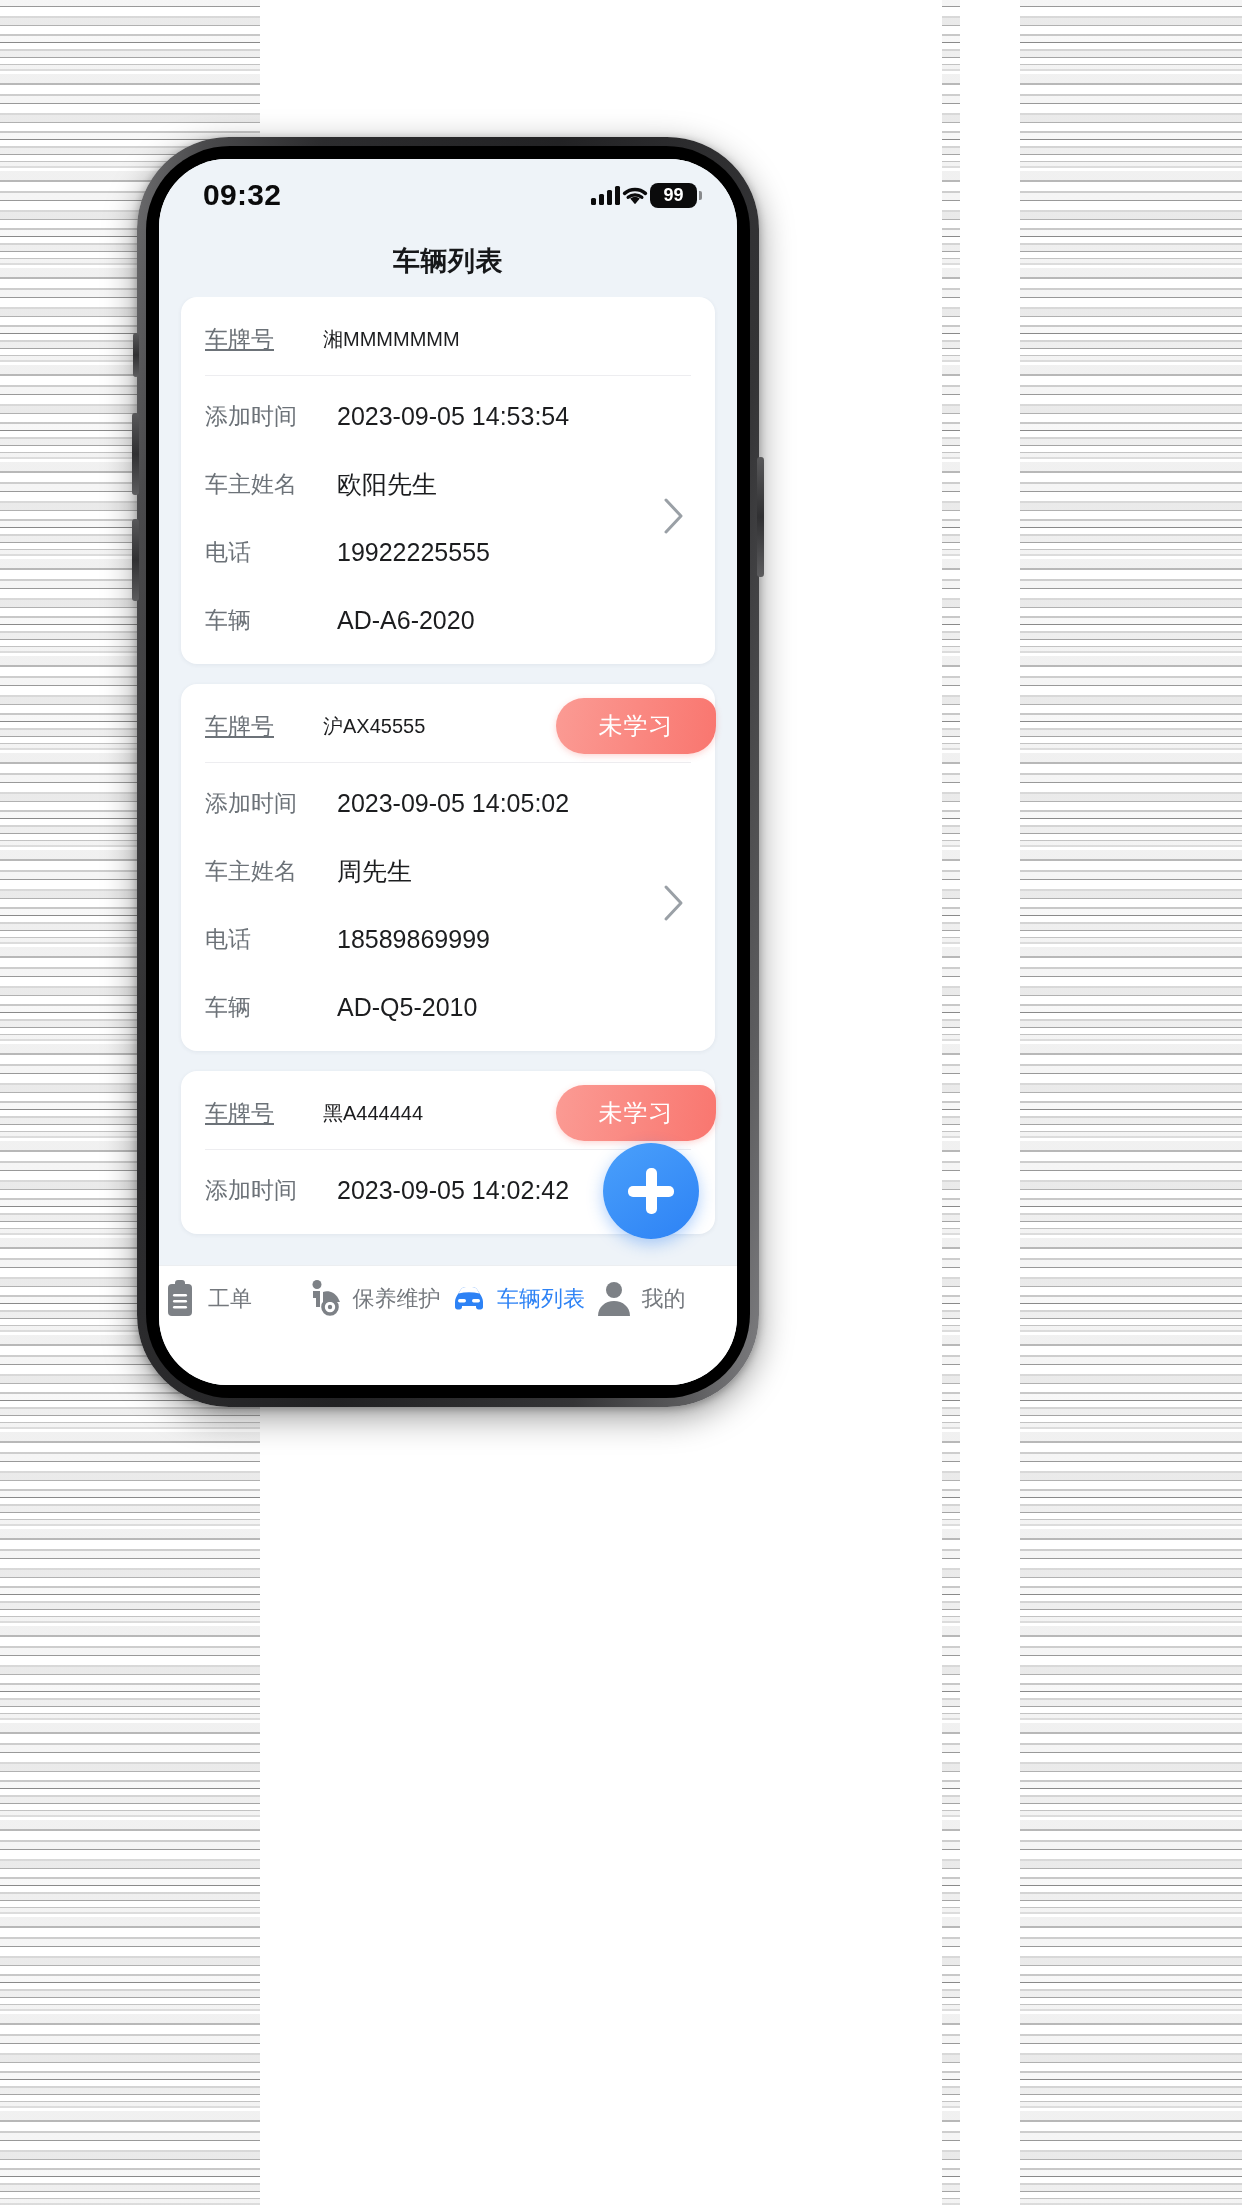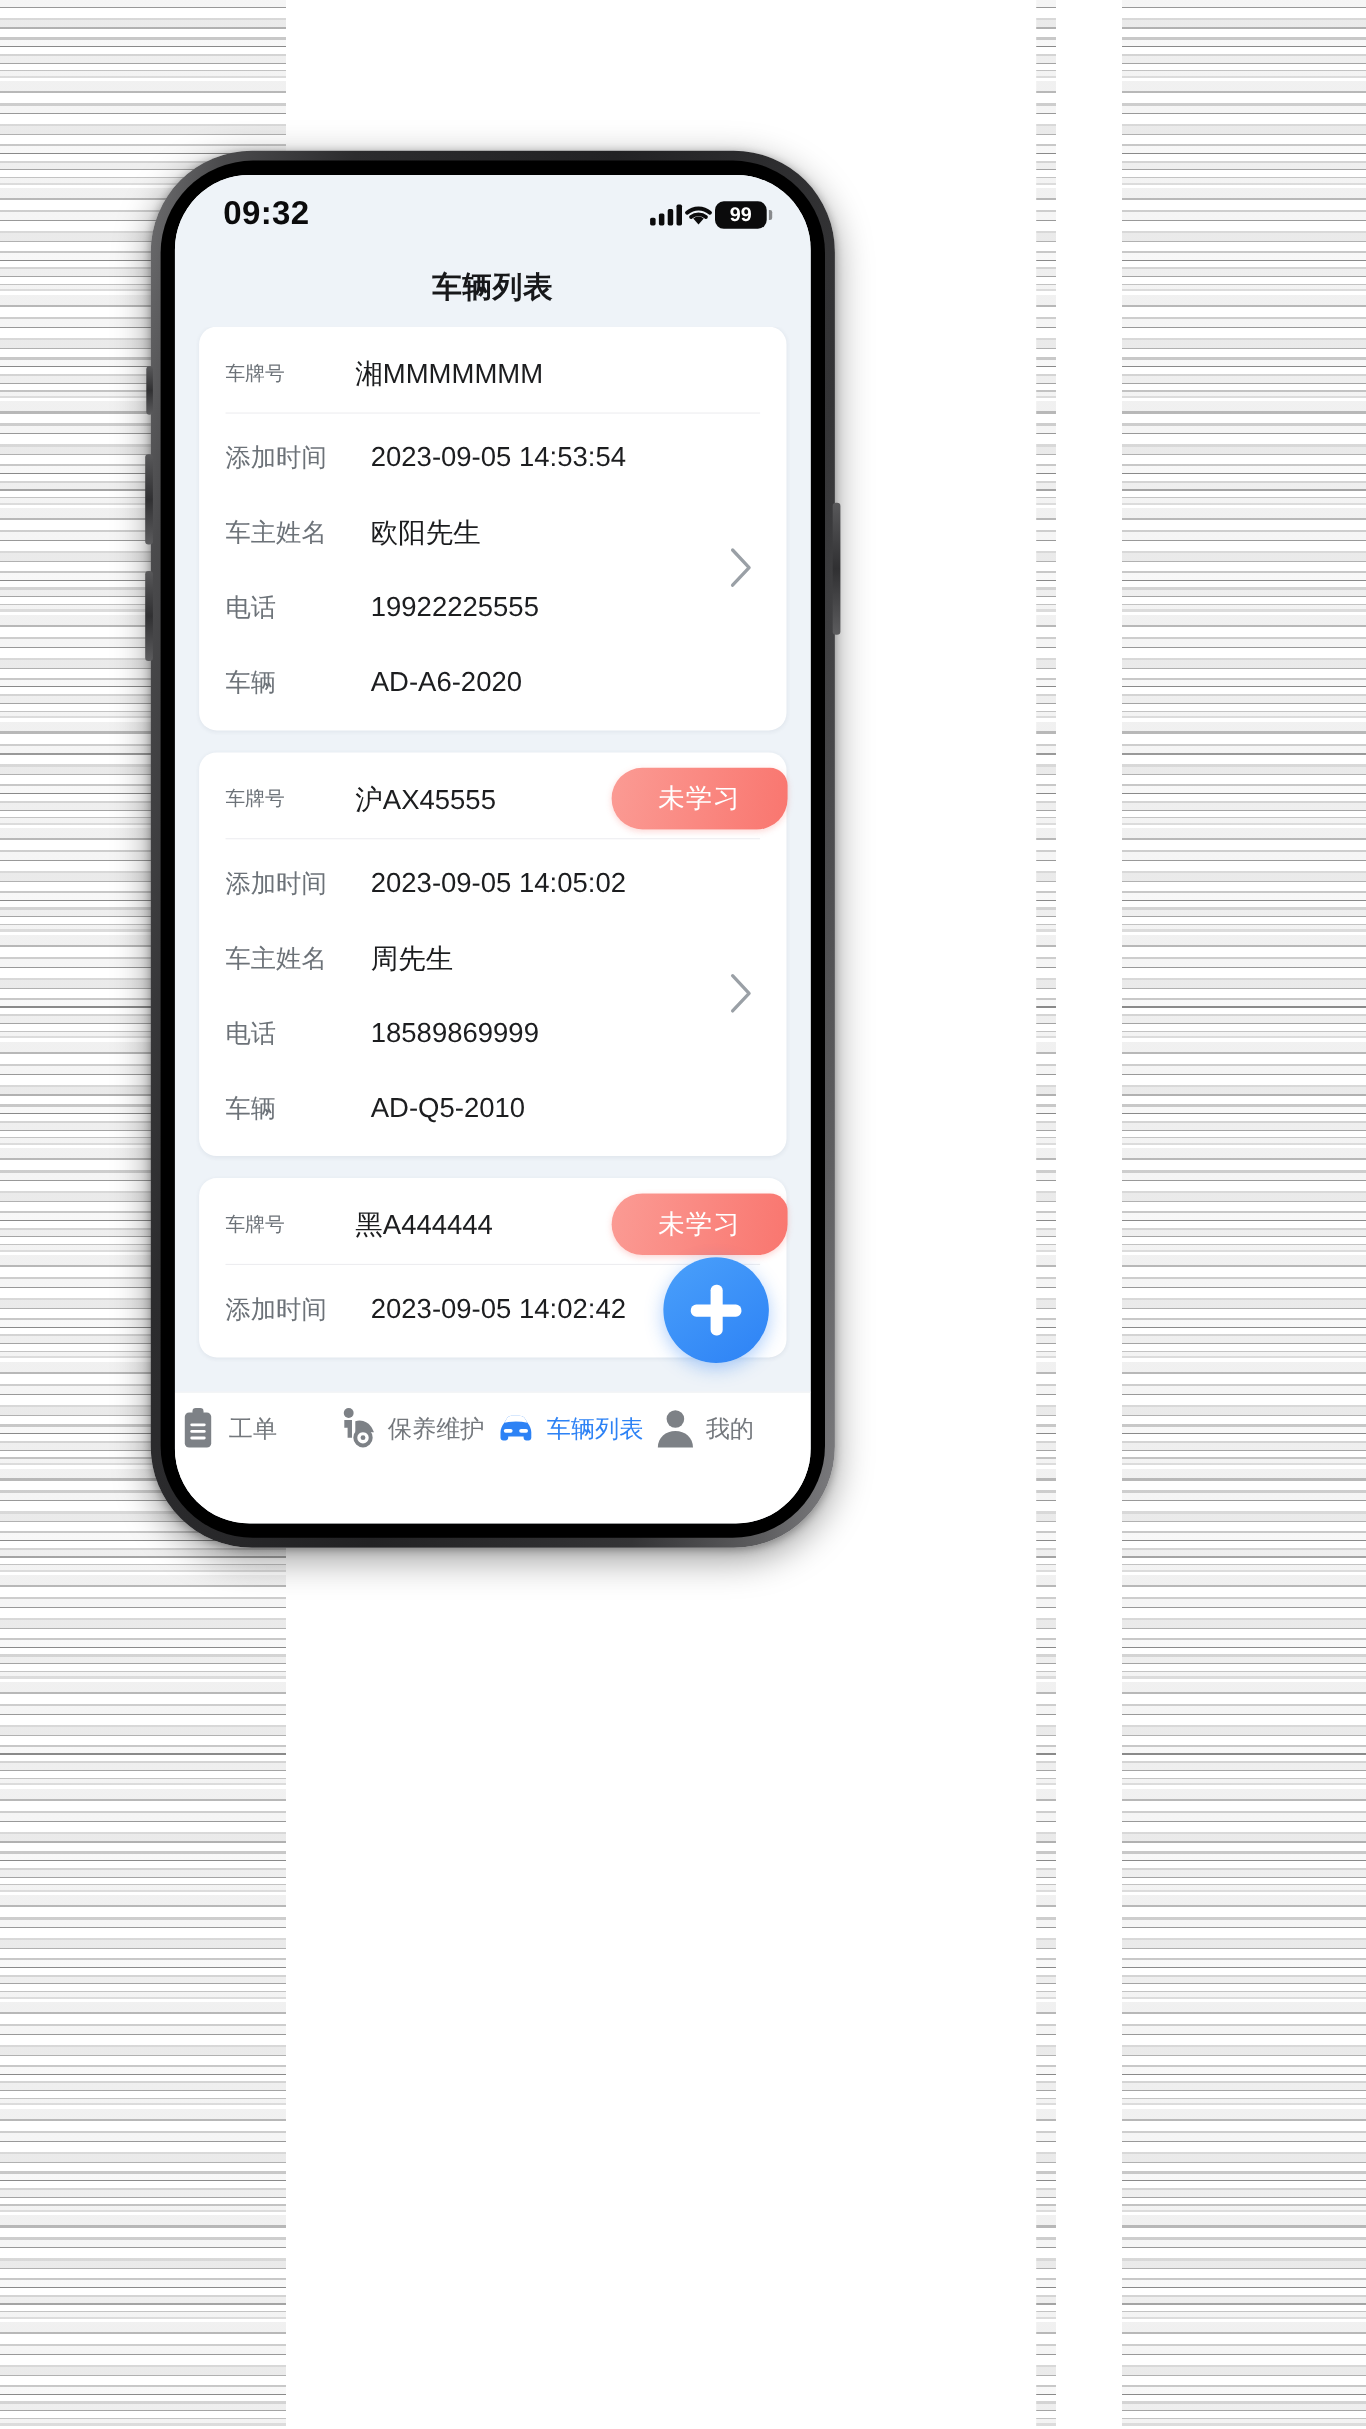--- a/index.html
+++ b/index.html
@@ -247,25 +247,26 @@
   .card-head {
     position: relative;
     display: flex;
     align-items: center;
     height: 72px;
     padding: 0 0 0 24px;
   }
   .card-head .lbl {
     width: 118px;
     flex: none;
-    font-size: 18px;
+    font-size: 23px;
     color: #6c7278;
+    text-decoration: underline;
   }
   .card-head .val {
-    font-size: 25px;
+    font-size: 20px;
     color: #1c1d1f;
     font-weight: 400;
   }
   .divider {
     height: 1px;
     background: #ededf0;
     margin: 0 24px;
   }
 
   .badge {

